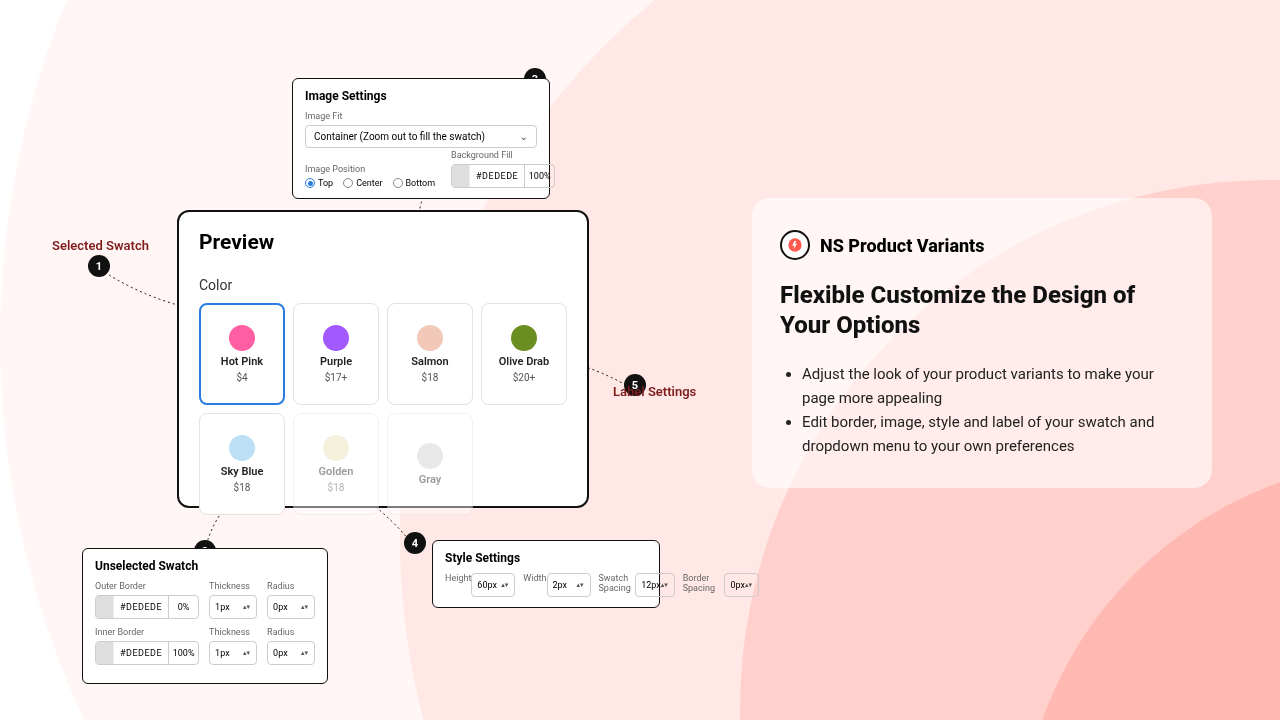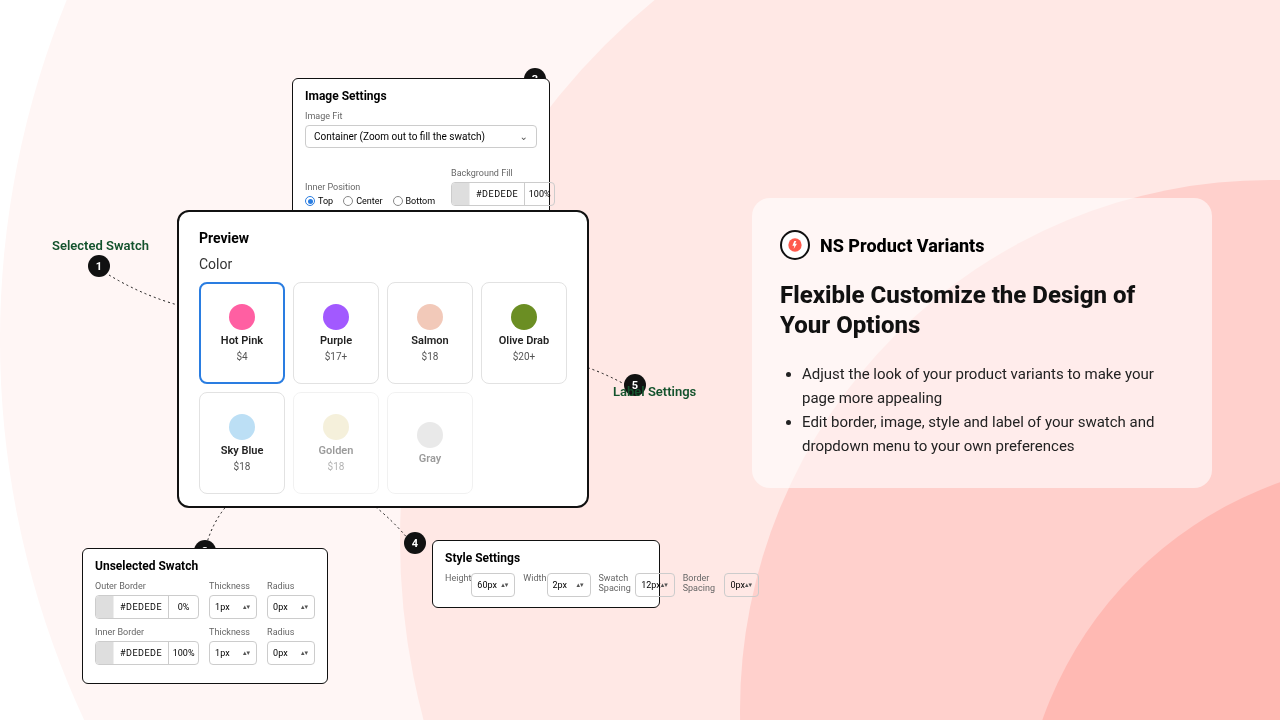--- a/index.html
+++ b/index.html
@@ -27,39 +27,39 @@
   .panel {
     position:absolute; background:#fff; border:1px solid #111; border-radius:6px; padding:10px 12px;
   }
   .panel h4 { font-size:12px; font-weight:700; margin-bottom:8px; }
   .minilabel { font-size:9px; color:#666; display:block; margin-bottom:4px; }
 
   
   #panel-image { left:292px; top:78px; width:258px; }
   .sel {
     display:flex; align-items:center; justify-content:space-between;
-    border:1px solid #ccc; border-radius:4px; padding:5px 8px; font-size:10px; margin-bottom:20px;
+    border:1px solid #ccc; border-radius:4px; padding:5px 8px; font-size:10px; margin-bottom:2px;
   }
   .row { display:flex; gap:16px; align-items:flex-end; }
   .radiogrp { display:flex; gap:10px; align-items:center; font-size:9px; }
   .radio { display:flex; align-items:center; gap:3px; }
   .rdot { width:10px; height:10px; border:1px solid #888; border-radius:50%; display:inline-flex; align-items:center; justify-content:center;}
   .rdot.on { border-color:#2a7de1; }
   .rdot.on::after{content:'';width:5px;height:5px;background:#2a7de1;border-radius:50%;}
   .colorfield { display:flex; border:1px solid #ccc; border-radius:4px; overflow:hidden; font-size:9px; height:24px; }
   .colorfield .chip{width:18px;background:#dedede;border-right:1px solid #eee;}
   .colorfield .hex{flex:1;display:flex;align-items:center;padding:0 6px;letter-spacing:.5px;}
   .colorfield .pct{width:30px;border-left:1px solid #ccc;display:flex;align-items:center;justify-content:center;}
   .stepper{border:1px solid #ccc;border-radius:4px;height:24px;display:flex;align-items:center;justify-content:space-between;padding:0 5px;font-size:9px;width:48px;}
   .stepper-arrows{width:8px;display:flex;flex-direction:column;line-height:4px;font-size:7px;color:#555;}
   .chev{font-size:10px;color:#555;}
 
   
   #panel-preview { left:177px; top:210px; width:412px; height:298px; border:2px solid #111; border-radius:12px; padding:18px 20px;}
-  #panel-preview h3 { font-size:14px; font-weight:700; margin-bottom:10px;}
+  #panel-preview h3 { font-size:21px; font-weight:700; margin-bottom:23px;}
   #panel-preview .opt{ font-size:14px; color:#333; margin-bottom:10px;}
   .swatch-grid{ display:grid; grid-template-columns:repeat(4, 86px); gap:8px;}
   .swatch{ height:102px; border:1px solid #e2e2e2; border-radius:8px; display:flex; flex-direction:column; align-items:center; justify-content:center; gap:4px; background:#fff;}
   .swatch.selected{ border:2px solid #2a7de1; }
   .swatch.disabled{ opacity:.45; }
   .dot{ width:26px; height:26px; border-radius:50%; }
   .swname{font-size:11px; font-weight:600; color:#222;}
   .swprice{font-size:10px; color:#555;}
 
   
@@ -67,21 +67,21 @@
   .fieldrow{display:flex; gap:10px; align-items:flex-end; margin-bottom:8px;}
 
   
   #panel-style { left:432px; top:540px; width:228px; }
   #panel-style .steprow{display:flex; gap:8px; margin-top:6px;}
   #panel-style .col{display:flex;flex-direction:row;}
   #panel-style .stepper{width:44px;}
 
   
   .badge{ position:absolute; width:22px; height:22px; background:#111; color:#fff; border-radius:50%; display:flex; align-items:center; justify-content:center; font-size:11px; font-weight:700;}
-  .callout-text{ position:absolute; font-size:13px; font-weight:600; color:#14532d; }
+  .callout-text{ position:absolute; font-size:13px; font-weight:600; color:#7f1d1d; }
 
   
   .promo{ position:absolute; left:752px; top:198px; width:460px; background:rgba(255,255,255,.6); border-radius:18px; padding:32px 28px 30px;}
   .brand{ display:flex; align-items:center; gap:10px; margin-bottom:20px;}
   .brand-ico{ width:30px; height:30px; border-radius:50%; border:2px solid #111; display:flex; align-items:center; justify-content:center; background:#fff;}
   .brand-ico svg{width:16px;height:16px;}
   .brand-name{ font-size:18px; font-weight:800;}
   .promo h1{ font-size:24px; line-height:1.25; font-weight:800; color:#111; margin-bottom:22px;}
   .promo ul{ list-style:disc; padding-left:22px; font-size:15px; line-height:1.6; color:#222;}
 
@@ -121,21 +121,21 @@
 
   <div class="panel" id="panel-image">
     <h4>Image Settings</h4>
     <span class="minilabel">Image Fit</span>
     <div class="sel">
       <span>Container  (Zoom out to fill the swatch)</span>
         <span class="chev">⌄</span>
     </div>
     <div class="row">
       <div style="flex:1;">
-        <span class="minilabel">Inner Position</span>
+        <span class="minilabel">Image Position</span>
         <div class="radiogrp">
           <label class="radio">
               <span class="rdot on"></span>
               <span>Top</span>
             </label>
           <label class="radio">
               <span class="rdot"></span>
               <span>Center</span>
             </label>
           <label class="radio">

